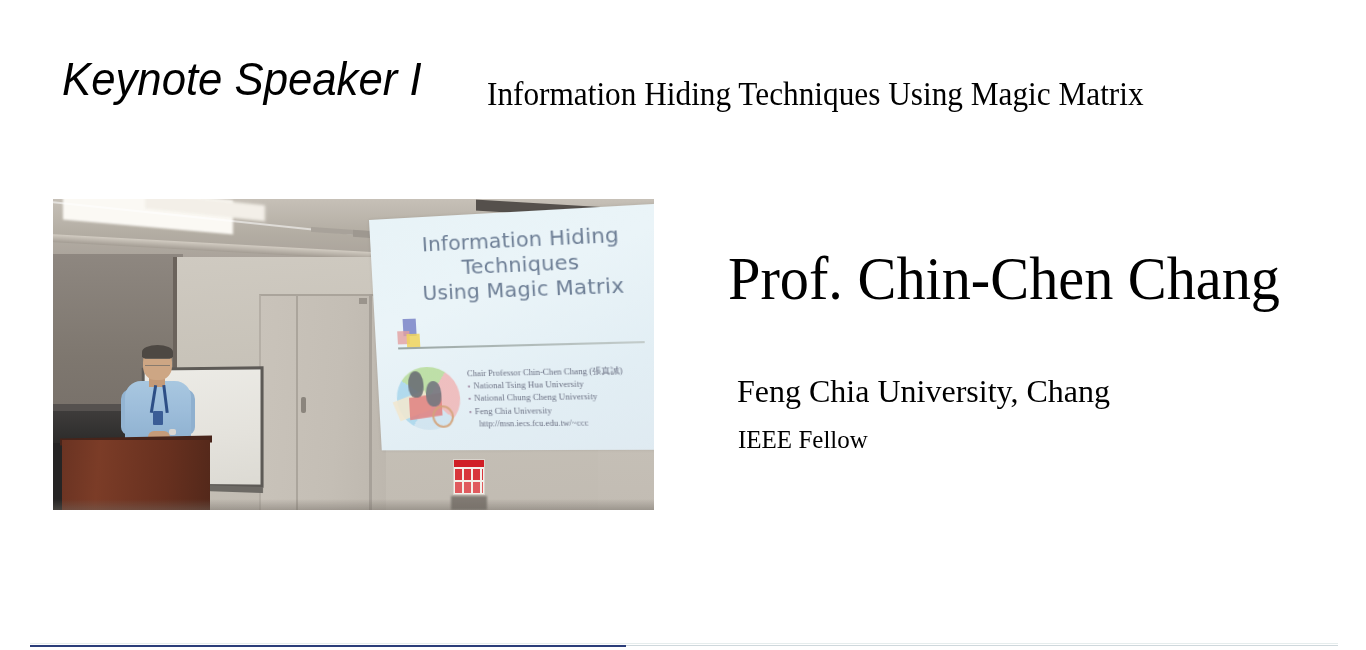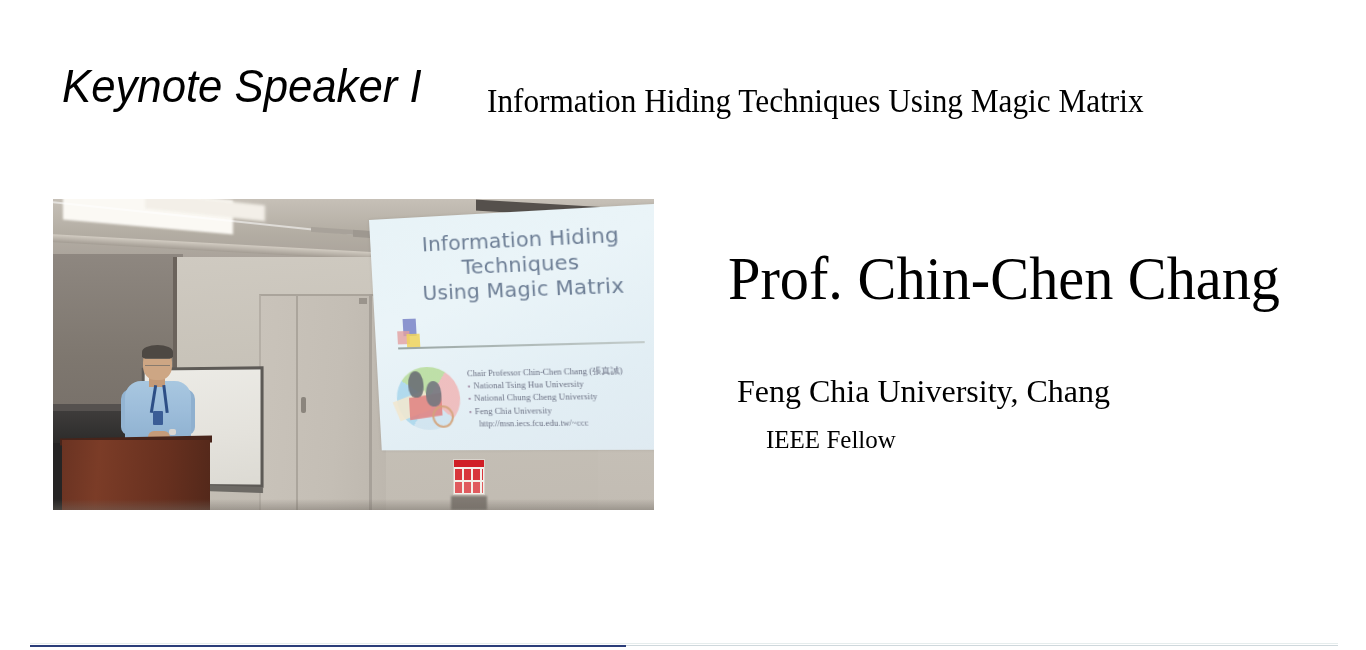--- a/index.html
+++ b/index.html
@@ -13,21 +13,21 @@
     position: relative;
     overflow: hidden;
     font-family: "Liberation Serif", serif;
     -webkit-font-smoothing: antialiased;
   }
 
   
   #header-row {
     position: absolute;
     left: 0;
-    top: 8px;
+    top: 1px;
     width: 1366px;
     height: 130px;
   }
   #keynote-label {
     position: absolute;
     left: 62px;
     top: 50px;
     font-family: "Liberation Sans", sans-serif;
     font-style: italic;
     font-weight: 500;
@@ -417,21 +417,20 @@
   }
   #speaker-honor {
     position: absolute;
     left: 738px;
     top: 424px;
     font-family: "Liberation Serif", serif;
     font-size: 25px;
     line-height: 32px;
     color: #000000;
     white-space: nowrap;
-    margin-left: 28px;
   }
 
   
   #footer-rule-dark {
     position: absolute;
     left: 30px;
     top: 645px;
     width: 596px;
     height: 2px;
     background: #2c3e7a;

